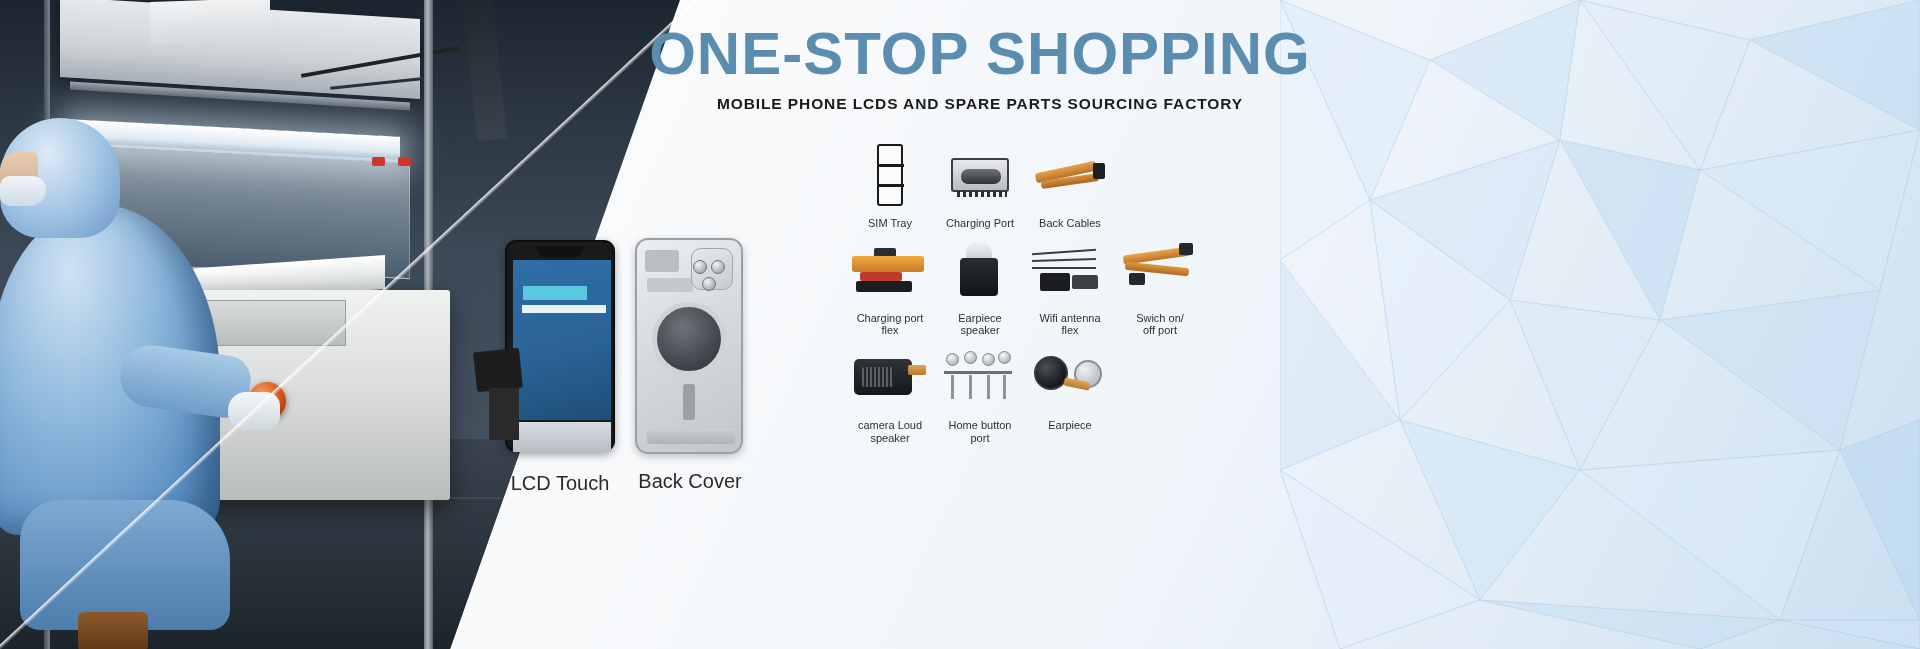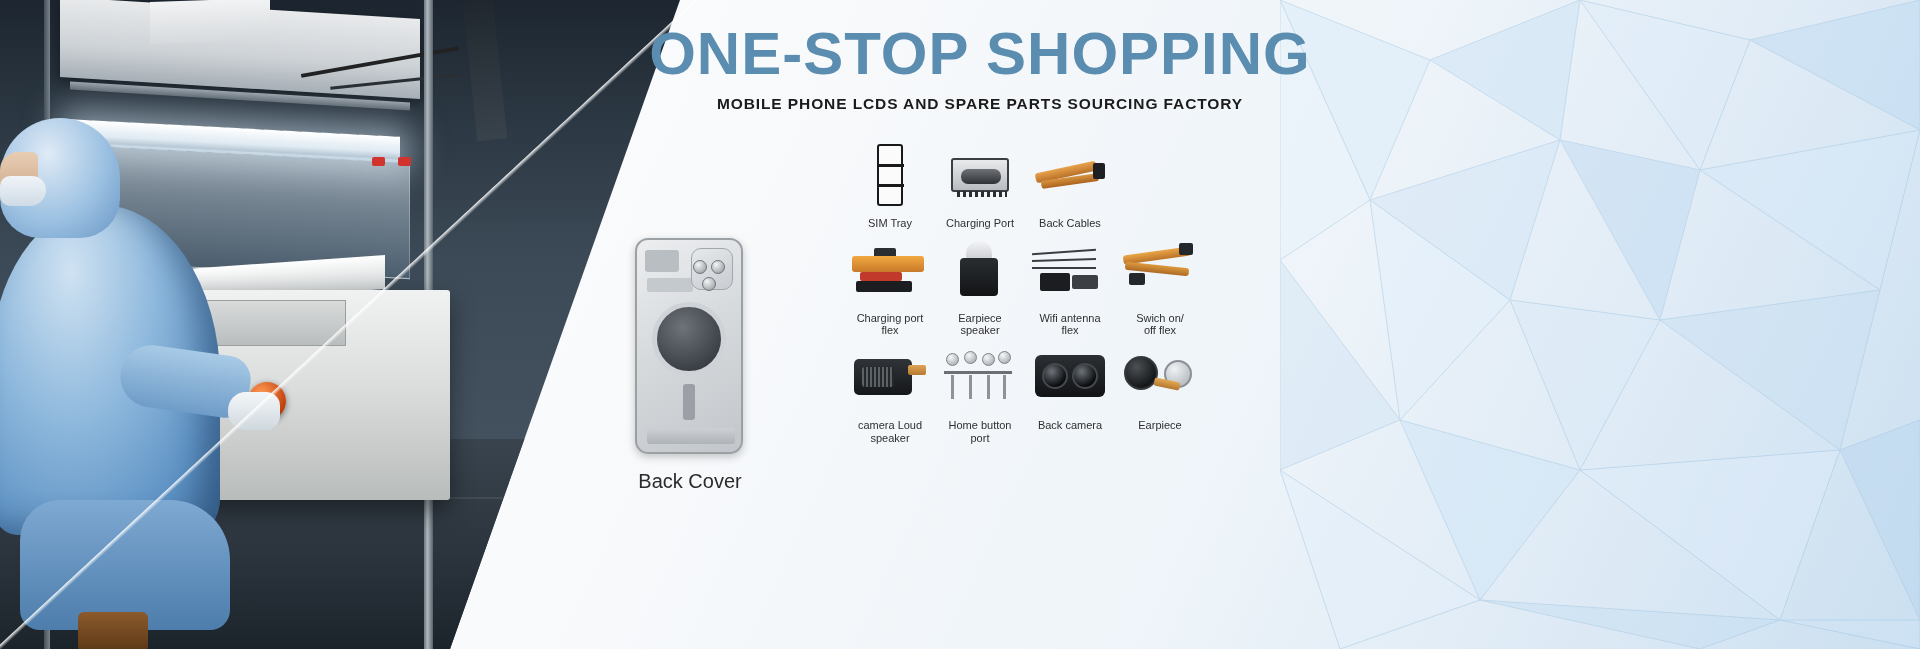--- a/index.html
+++ b/index.html
@@ -512,20 +512,33 @@
     <div class="w-glove"></div>
     <div class="w-stool"></div>
   </div>
   <div class="diag-edge"></div>
 
   <div class="headline">
     <h1>ONE-STOP SHOPPING</h1>
     <h2>MOBILE PHONE LCDS AND SPARE PARTS SOURCING FACTORY</h2>
   </div>
 
+  <div class="bigprod" id="lcd">
+    <div class="lcd-frame">
+      <div class="lcd-notch"></div>
+      <div class="lcd-screen">
+        <div class="lcd-cyan"></div>
+        <div class="lcd-white"></div>
+      </div>
+      <div class="lcd-bottom"></div>
+    </div>
+    <div class="lcd-flex"></div>
+    <div class="lcd-flex2"></div>
+    <div class="caption">LCD Touch</div>
+  </div>
 
   <div class="bigprod" id="backcover">
     <div class="bc-body">
       <div class="bc-rect"></div>
       <div class="bc-rect2"></div>
       <div class="bc-cam">
         <div class="bc-lens l1"></div>
           <div class="bc-lens l2"></div>
           <div class="bc-lens l3"></div>
       </div>
@@ -602,21 +615,21 @@
       <div class="cell">
         <div class="thumb">
           <div class="t-swich">
               <div class="strip"></div>
               <div class="strip2"></div>
             <div class="btn"></div>
               <div class="btn2"></div>
             </div>
         </div>
         <div class="lbl">Swich on/
-off flex</div>
+off port</div>
       </div>
     </div>
 
     <div class="grid-row">
       <div class="cell">
         <div class="thumb">
           <div class="t-loud">
               <div class="sp"></div>
               <div class="mesh"></div>
               <div class="tan"></div>
@@ -637,30 +650,20 @@
               <div class="tail t2"></div>
               <div class="tail t3"></div>
               <div class="tail t4"></div>
           </div>
         </div>
         <div class="lbl">Home button
 port</div>
       </div>
       <div class="cell">
         <div class="thumb">
-          <div class="t-bcam">
-              <div class="blk"></div>
-              <div class="ls a"></div>
-              <div class="ls b"></div>
-            </div>
-        </div>
-        <div class="lbl">Back camera</div>
-      </div>
-      <div class="cell">
-        <div class="thumb">
           <div class="t-vib">
               <div class="disc"></div>
               <div class="disc2"></div>
               <div class="tan"></div>
             </div>
         </div>
         <div class="lbl">Earpiece</div>
       </div>
     </div>
 

